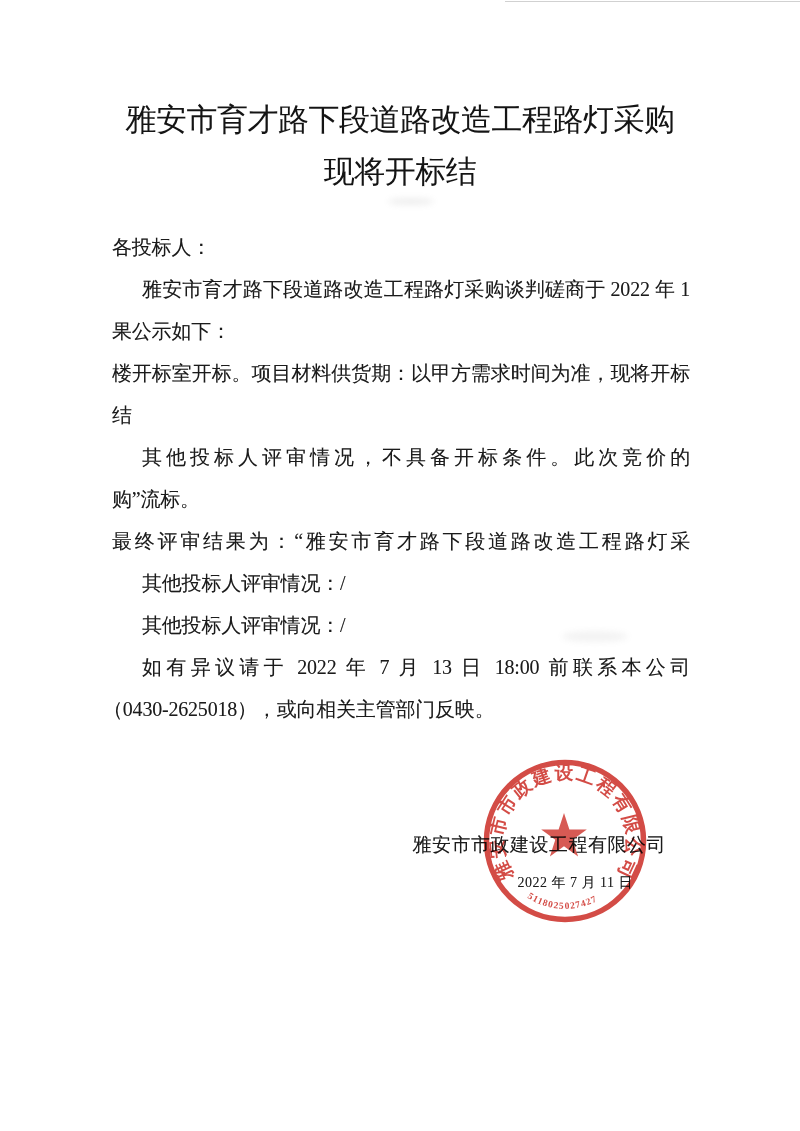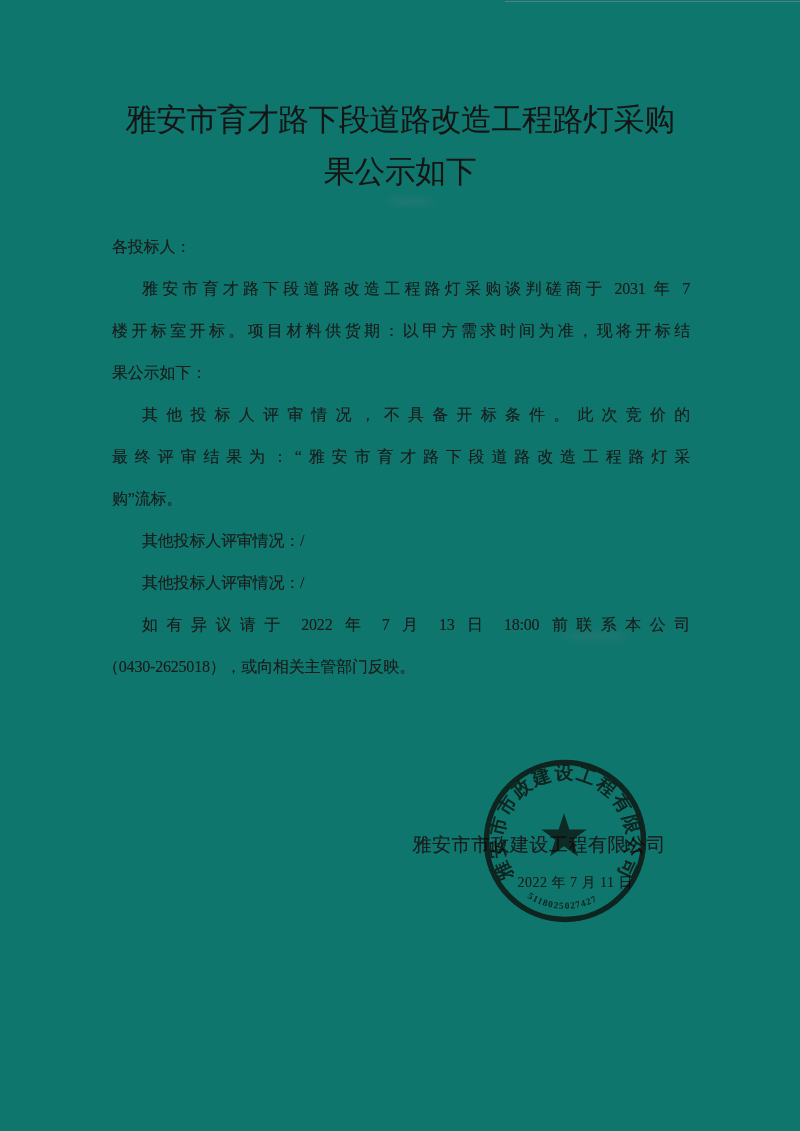--- a/index.html
+++ b/index.html
@@ -1,20 +1,20 @@
 <!DOCTYPE html>
 <html><head>
 <meta charset="utf-8">
 <style>
   html, body { margin:0; padding:0; background:#e8e8e8; }
   .page {
     position:relative;
     width:800px; height:1131px;
     margin:0 auto;
-    background:#0f766e;
+    background:#ffffff;
     overflow:hidden;
     font-family:"Liberation Serif","DejaVu Serif",serif;
     color:#1c1c1c;
   }
   
   .hairline-top {
     position:absolute; top:1px; left:505px; width:295px; height:1px;
     background:#9a9a9a; opacity:.45;
   }
   .smudge { position:absolute; background:#8a8a8a; filter:blur(3px); border-radius:50%; }
@@ -24,21 +24,21 @@
   .title-block {
     position:absolute; top:94px; left:0; width:800px;
     text-align:center;
     font-family:"Liberation Sans","DejaVu Sans",sans-serif;
     font-size:31px; line-height:52px; letter-spacing:-0.5px;
     color:#141414; font-weight:500;
   }
 
   .body-block {
     position:absolute; top:226px; left:112px; width:578px;
-    font-size:16px; line-height:42px;
+    font-size:20px; line-height:42px;
     letter-spacing:-0.2px;
     color:#1b1b1b;
     text-shadow:0 0 0.4px rgba(0,0,0,0.30);
   }
   .line { text-align:left; }
   .jl { text-align:justify; text-align-last:justify; }
   .ind { text-indent:30px; }
   .paren { margin-left:-9px; }
 
   .sig-company {
@@ -69,31 +69,31 @@
 <body>
 
 <div class="page">
 
   <div class="hairline-top"></div>
   <div class="smudge smudge-title"></div>
   <div class="smudge smudge-mid"></div>
 
   <div class="title-block">
     <div>雅安市育才路下段道路改造工程路灯采购</div>
-    <div>果公示如下</div>
+    <div>现将开标结</div>
   </div>
 
   <div class="body-block">
     <div class="line">各投标人：</div>
-    <div class="line jl ind">雅安市育才路下段道路改造工程路灯采购谈判磋商于 2031 年 7</div>
+    <div class="line jl ind">雅安市育才路下段道路改造工程路灯采购谈判磋商于 2022 年 1</div>
+    <div class="line">果公示如下：</div>
     <div class="line jl">楼开标室开标。项目材料供货期：以甲方需求时间为准，现将开标结</div>
-    <div class="line">果公示如下：</div>
     <div class="line jl ind">其他投标人评审情况，不具备开标条件。此次竞价的</div>
+    <div class="line">购”流标。</div>
     <div class="line jl">最终评审结果为：“雅安市育才路下段道路改造工程路灯采</div>
-    <div class="line">购”流标。</div>
     <div class="line ind">其他投标人评审情况：/</div>
     <div class="line ind">其他投标人评审情况：/</div>
     <div class="line jl ind">如有异议请于 2022 年 7 月 13 日 18:00 前联系本公司</div>
     <div class="line paren">（0430-2625018），或向相关主管部门反映。</div>
   </div>
 
   <div class="sig-company">雅安市市政建设工程有限公司</div>
   <div class="sig-date">2022 年 7 月 11 日</div>
 
   <svg class="seal" viewBox="0 0 170 170" xmlns="http://www.w3.org/2000/svg">

